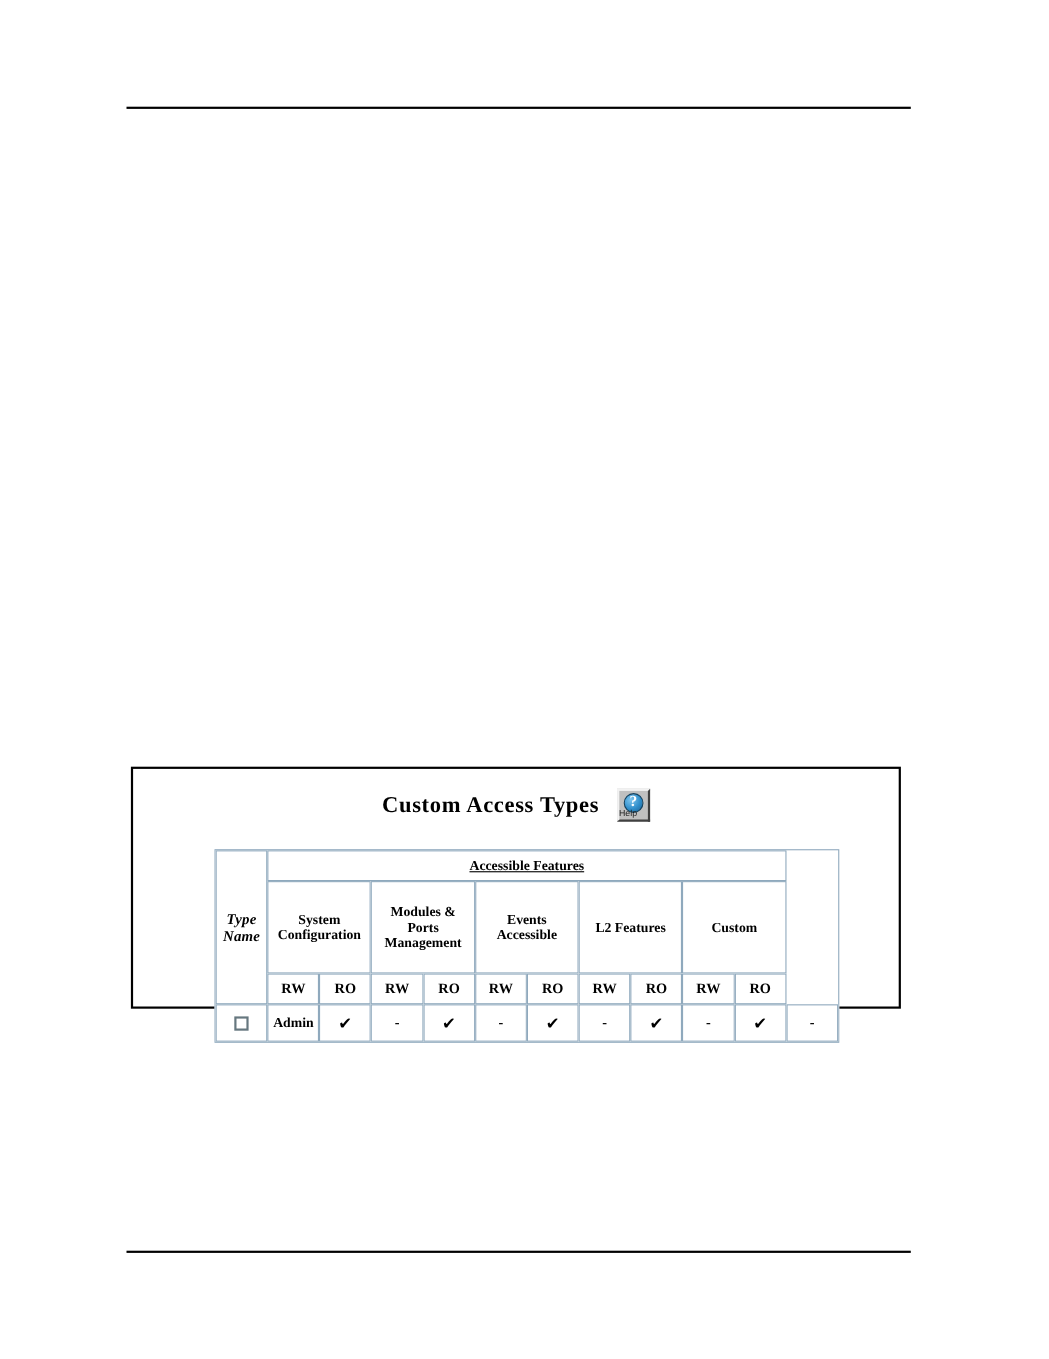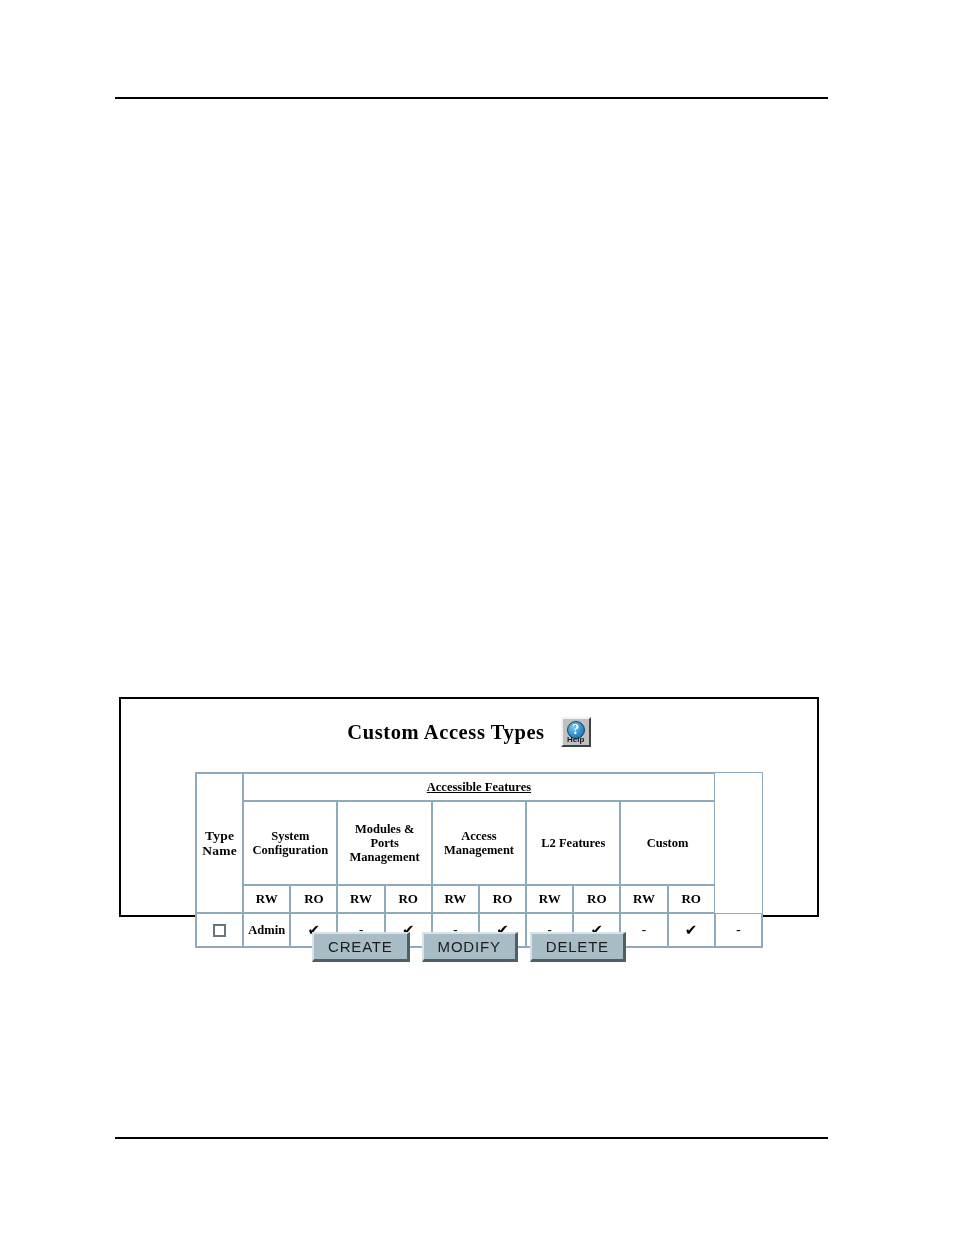--- a/index.html
+++ b/index.html
@@ -96,23 +96,23 @@
     font-weight: bold;
     font-size: 14px;
     line-height: 1;
     color: #ffffff;
   }
   .help-label {
     position: absolute;
     left: 0;
     bottom: 1px;
     width: 100%;
-    text-align: center;
+    text-align: left;
     font-family: "Liberation Sans", sans-serif;
-    font-weight: bold;
+    font-weight: normal;
     font-size: 8px;
     line-height: 8px;
     color: #1a1a1a;
   }
 
   
   .table-wrap {
     position: absolute;
     left: 74px;
     top: 73px;
@@ -140,20 +140,21 @@
     line-height: 1.12;
   }
   .cell-accessible {
     height: 26px;
     font-size: 12.5px !important;
     text-decoration: underline;
   }
   .cell-typename {
     font-size: 13.5px !important;
     letter-spacing: 0.2px;
+    font-style: italic;
   }
   .cell-group {
     height: 44px;
     padding: 19px 3px !important;
   }
   .cell-rwro {
     height: 26px;
     font-size: 13px !important;
   }
   .cell-data {
@@ -238,21 +239,21 @@
     <table class="access-table">
       <tbody>
         <tr>
           <td class="cell-typename" rowspan="3">Type Name</td>
           <td class="cell-accessible" colspan="10">Accessible Features</td>
         </tr>
 
         <tr>
           <td class="cell-group" colspan="2">System Configuration</td>
           <td class="cell-group" colspan="2">Modules &amp; Ports Management</td>
-          <td class="cell-group" colspan="2">Access Management</td>
+          <td class="cell-group" colspan="2">Events Accessible</td>
           <td class="cell-group" colspan="2">L2 Features</td>
           <td class="cell-group" colspan="2">Custom</td>
         </tr>
 
         <tr>
           <td class="cell-rwro">RW</td>
           <td class="cell-rwro">RO</td>
           <td class="cell-rwro">RW</td>
           <td class="cell-rwro">RO</td>
           <td class="cell-rwro">RW</td>
@@ -276,19 +277,14 @@
           <td class="cell-data cell-dash">-</td>
           <td class="cell-data cell-check">✔</td>
           <td class="cell-data cell-dash">-</td>
           <td class="cell-data cell-check">✔</td>
           <td class="cell-data cell-dash">-</td>
         </tr>
       </tbody>
     </table>
   </div>
 
-  <div class="button-row">
-    <div class="action-btn">CREATE</div>
-    <div class="action-btn">MODIFY</div>
-    <div class="action-btn">DELETE</div>
-  </div>
 
 </div>
 
 </body></html>

